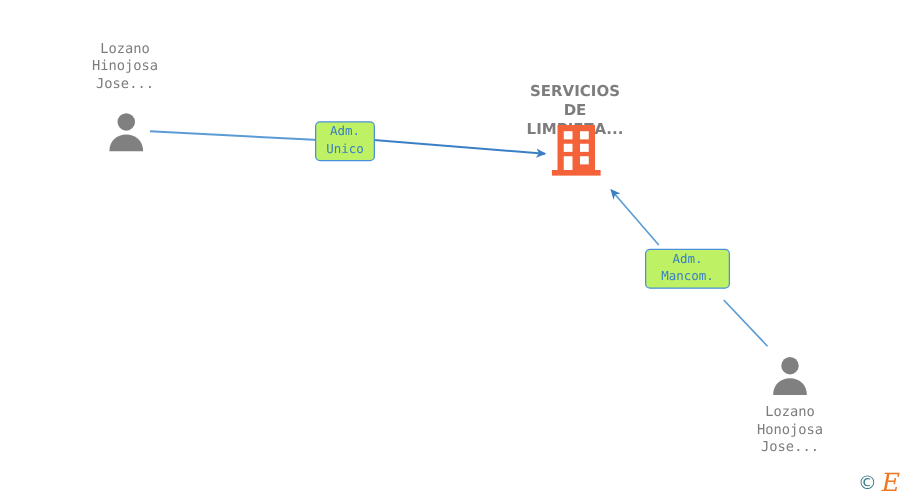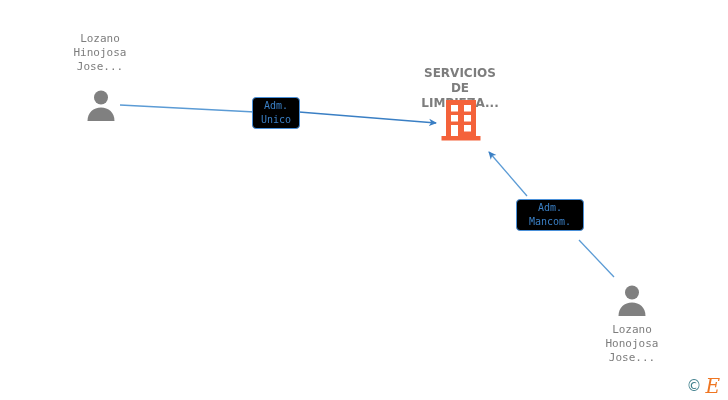--- a/index.html
+++ b/index.html
@@ -45,21 +45,21 @@
   .company-icon {
     position: absolute;
     width: 40px;
     height: 42px;
   }
   .rel-box {
     position: absolute;
     box-sizing: border-box;
     border: 1px solid #4a90d9;
     border-radius: 4px;
-    background: #000000;
+    background: #bef264;
     color: #3a7fc4;
     font-family: "DejaVu Sans Mono", "Liberation Mono", monospace;
     font-size: 10px;
     line-height: 14px;
     text-align: center;
     white-space: pre-line;
     display: flex;
     align-items: center;
     justify-content: center;
     z-index: 5;

